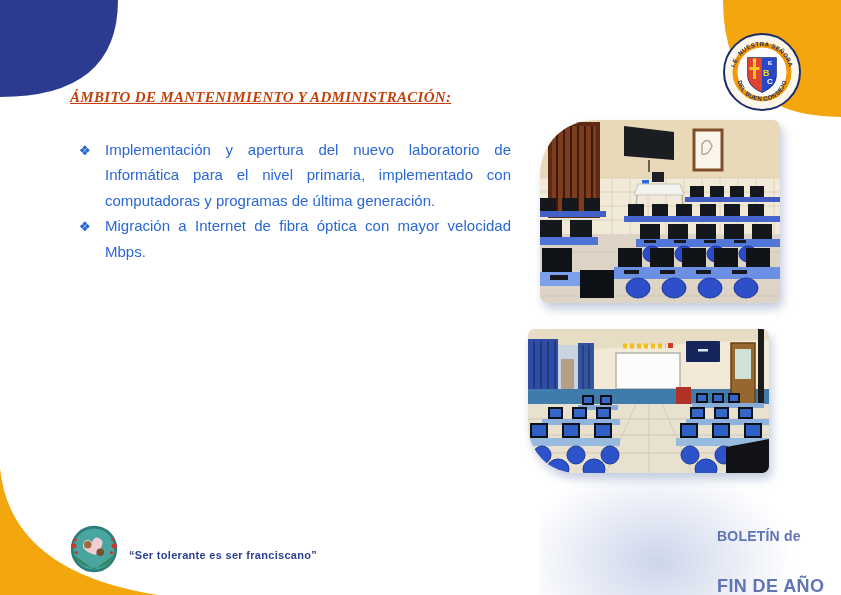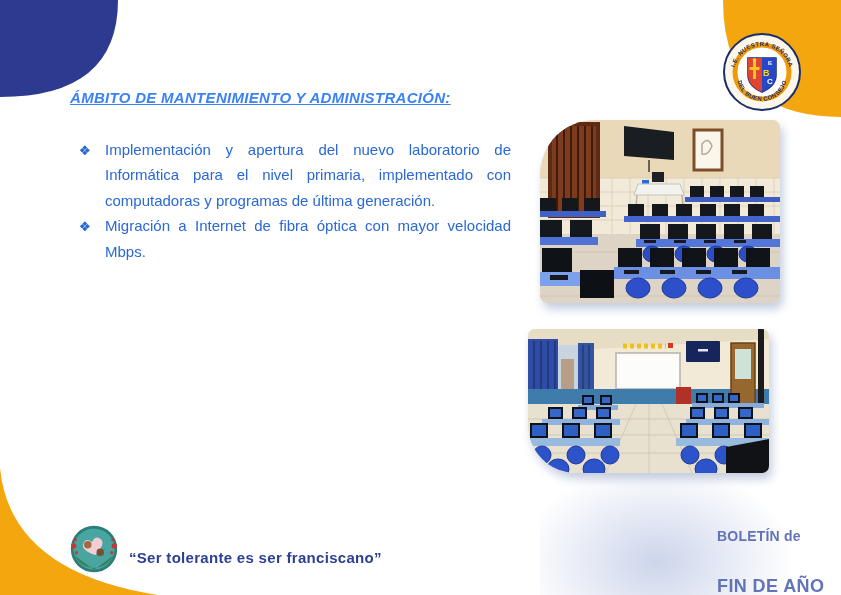--- a/index.html
+++ b/index.html
@@ -9,21 +9,21 @@
     background:#ffffff; font-family:"Liberation Sans", sans-serif;
   }
   .bg-decor { position:absolute; left:0; top:0; z-index:0; }
   .glow {
     position:absolute; left:540px; top:460px; width:260px; height:135px; z-index:0;
     background: radial-gradient(ellipse at 45% 75%, rgba(188,199,228,0.75) 0%, rgba(188,199,228,0.0) 68%);
   }
   .title {
     position:absolute; left:70px; top:89px; width:460px; z-index:2;
     font-size:15px; font-weight:bold; font-style:italic;
-    color:#3b82f6; text-decoration:underline; letter-spacing:0.3px;
+    color:#c2410c; text-decoration:underline; letter-spacing:0.3px;font-family:Liberation Serif, serif;
   }
   .bullets {
     position:absolute; left:78px; top:137px; width:433px; z-index:2;
     list-style:none;
   }
   .bullets li {
     position:relative; padding-left:27px;
     font-size:15px; line-height:25.4px; text-align:justify; color:#2a68d6;
   }
   .bullets .marker {
@@ -33,21 +33,21 @@
     position:absolute; z-index:2; overflow:hidden;
     box-shadow: 3px 6px 10px rgba(125,145,185,0.45);
   }
   .photo svg { display:block; }
   .photo1 { left:540px; top:120px; width:240px; height:183px; border-radius:55px 7px 8px 8px; }
   .photo2 { left:528px; top:329px; width:241px; height:144px; border-radius:7px 7px 7px 48px; }
   .badge { position:absolute; left:723px; top:33px; width:78px; height:78px; z-index:3; }
   .franciscan { position:absolute; left:69px; top:524px; width:50px; height:50px; z-index:2; }
   .quote {
     position:absolute; left:129px; top:549px; z-index:2;
-    font-size:15px; font-weight:bold; color:#2c3f93; letter-spacing:0.3px;
+    font-size:11px; font-weight:bold; color:#2c3f93; letter-spacing:0.3px;
   }
   .bulletin { position:absolute; left:717px; top:512px; z-index:2; color:#6074b6; }
   .bulletin .l1 { font-size:14px; font-weight:bold; letter-spacing:0.2px;margin-top:16px; }
   .bulletin .l2 { font-size:18px; font-weight:bold; letter-spacing:0.4px;margin-top:32px; }
   .bulletin .year { font-size:41px; font-weight:bold; letter-spacing:0.5px; line-height:30px; }
 </style>
 </head>
 <body>
 
 <div class="page">

